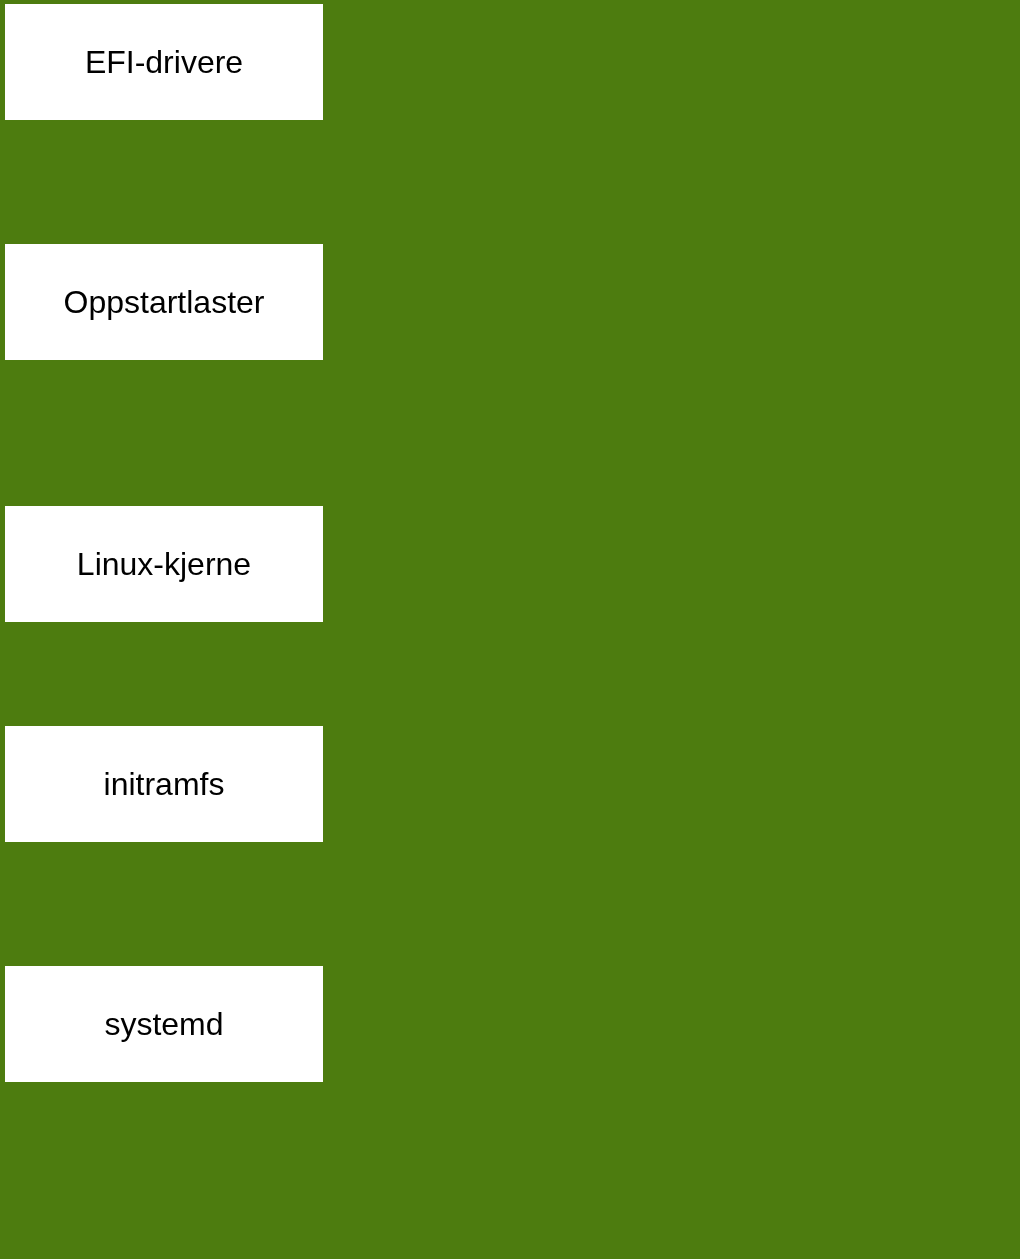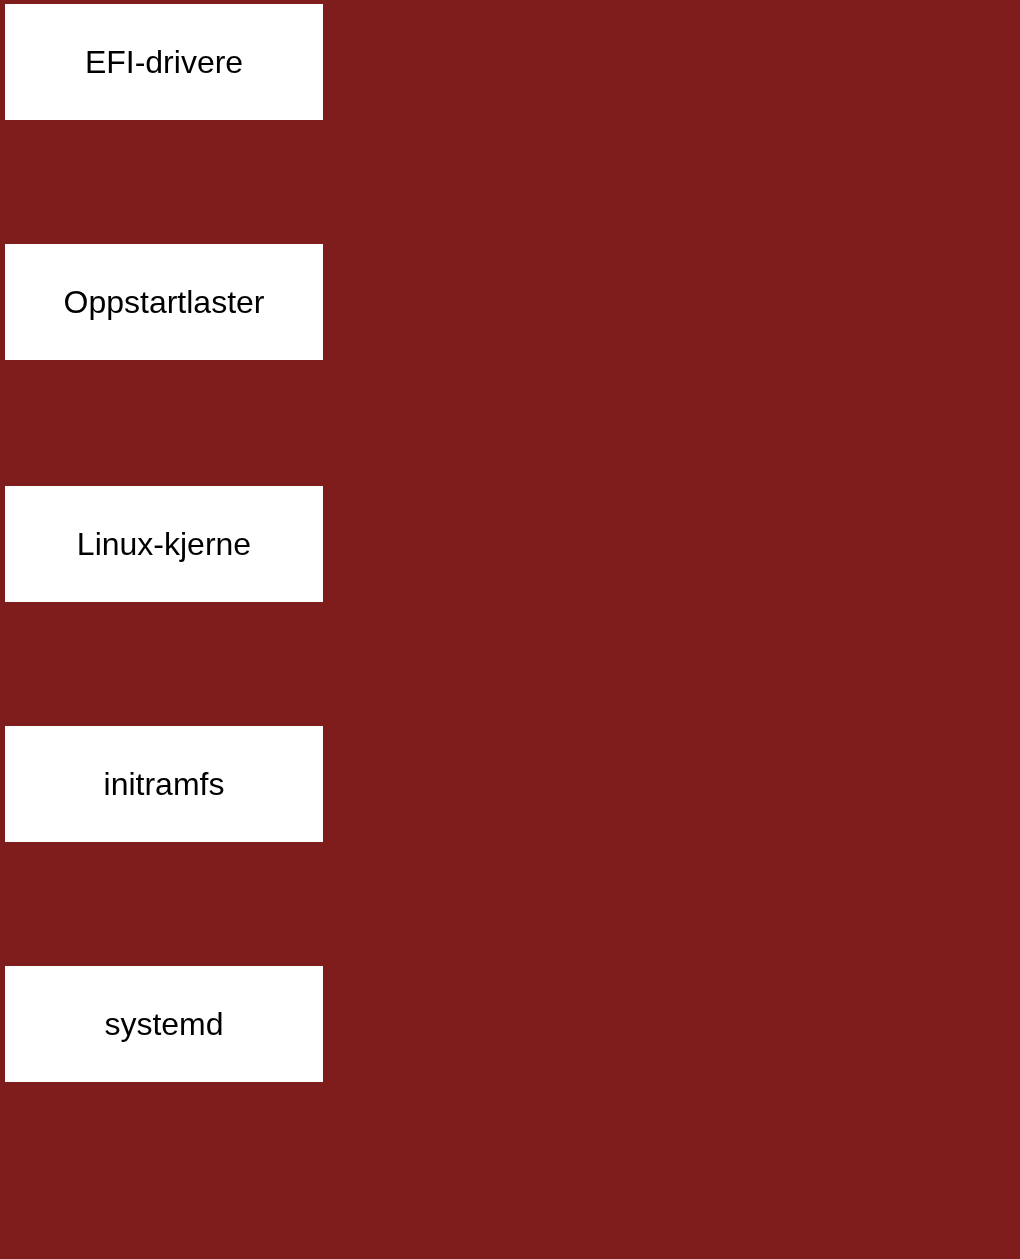--- a/index.html
+++ b/index.html
@@ -4,21 +4,21 @@
 <style>
   html, body {
     margin: 0;
     padding: 0;
     background: #000000;
   }
   .canvas {
     position: relative;
     width: 1020px;
     height: 1259px;
-    background: #7f1d1d;
+    background: #4d7c0f;
     overflow: hidden;
     font-family: "Liberation Sans", sans-serif;
   }
   .node {
     position: absolute;
     left: 5px;
     width: 318px;
     height: 116px;
     background: #ffffff;
     color: #000000;
@@ -28,21 +28,21 @@
     box-sizing: border-box;
   }
   .node span {
     font-size: 32px;
     line-height: 1;
     color: #000000;
     white-space: nowrap;
   }
   .node-0 { top: 4px; }
   .node-1 { top: 244px; }
-  .node-2 { top: 486px; text-align: right; }
+  .node-2 { top: 506px; text-align: right; }
   .node-3 { top: 726px; }
   .node-4 { top: 966px; }
 </style>
 </head>
 <body>
 
 <div class="canvas">
   <div class="node node-0">
     <span>EFI-drivere</span>
   </div>

